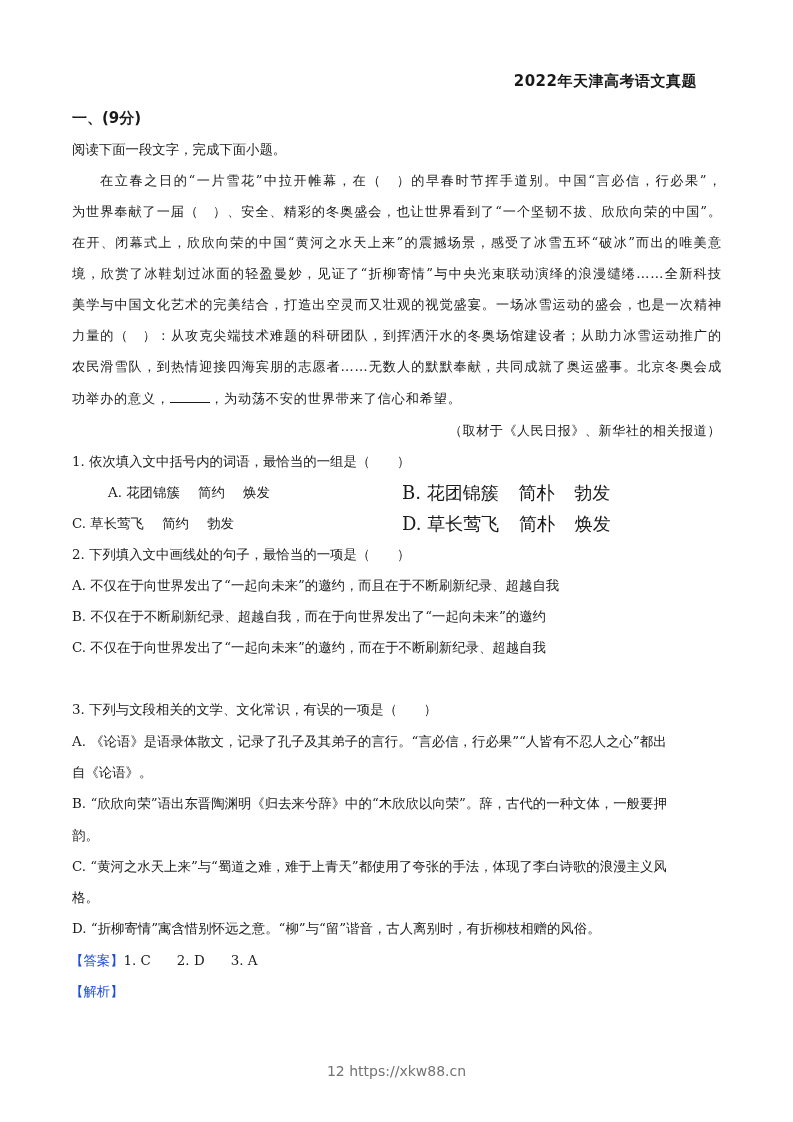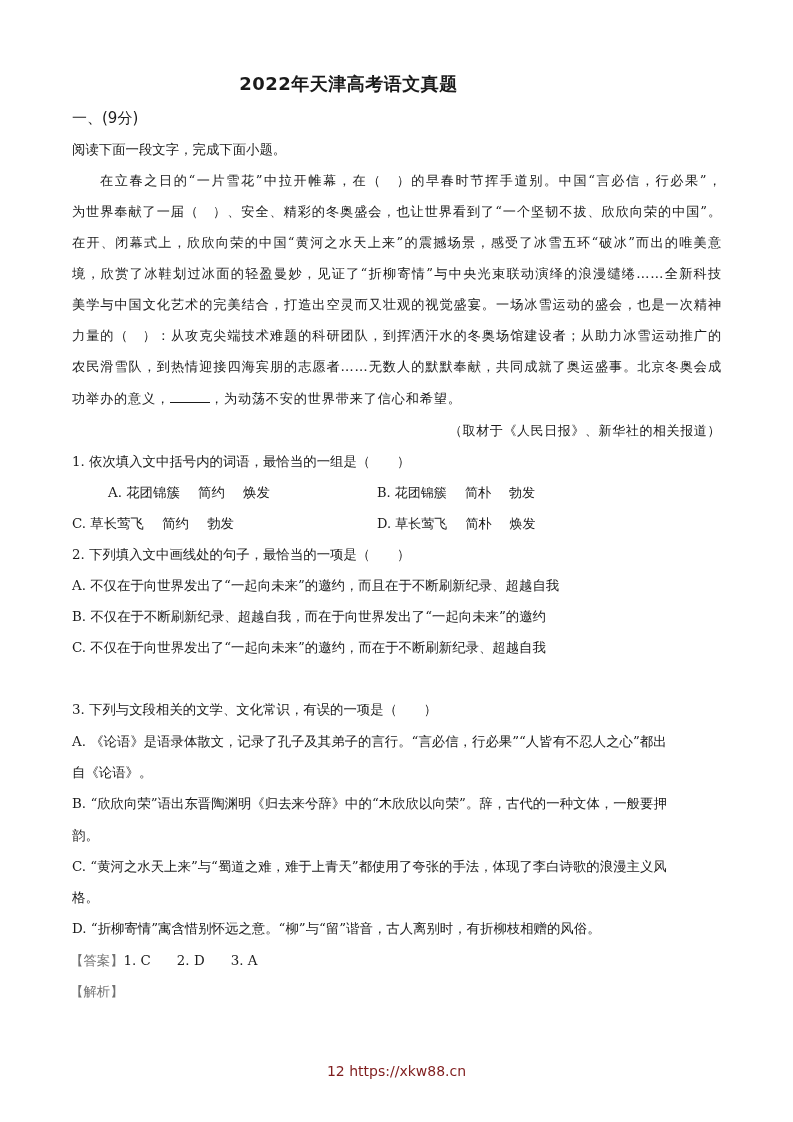--- a/index.html
+++ b/index.html
@@ -3,48 +3,48 @@
 <meta charset="utf-8">
 <style>
   html, body { margin: 0; padding: 0; background: #ffffff; }
   body {
     width: 793px; height: 1122px; position: relative; overflow: hidden;
     font-family: "DejaVu Serif", "Liberation Serif", serif;
     color: #1a1a1a;
   }
   .page { position: absolute; left: 0; top: 0; width: 793px; height: 1122px; }
   .title {
-    position: absolute; top: 72px; left: 0; width: 697px; text-align: center;
-    font-size: 18px; font-weight: bold; letter-spacing: 0.5px;
+    position: absolute; top: 72px; left: 0; width: 697px; text-align: right;
+    font-size: 15px; font-weight: bold; letter-spacing: 0.5px;
     font-family: "DejaVu Sans", "Liberation Sans", sans-serif;
   }
   .section-head {
-    position: absolute; left: 72px; top: 109px; font-size: 15px; font-weight: normal;
+    position: absolute; left: 72px; top: 109px; font-size: 15px; font-weight: bold;
     font-family: "DejaVu Sans", "Liberation Sans", sans-serif;
   }
   .line {
     position: absolute; left: 72px; font-size: 13.4px; white-space: nowrap;
     line-height: 20px;
   }
   .passage {
     position: absolute; left: 72px; width: 650px; font-size: 13.2px;
     letter-spacing: 0.8px;
   }
   .passage .pl { position: absolute; left: 0; white-space: nowrap; width: 650px; text-align: justify; text-align-last: justify; }
   .passage .pl.last { text-align-last: left; }
   .passage .pl.indent { padding-left: 28px; width: 622px; }
   .blank { display: inline-block; width: 40px; border-bottom: 1px solid #1a1a1a; height: 12px; vertical-align: baseline; }
   .source { position: absolute; right: 72px; top: 422px; font-size: 13px; letter-spacing: 0.6px; white-space: nowrap; }
-  .opt-col2 { position: absolute; left: 377px; font-size: 13px; white-space: nowrap; line-height: 20px; }
+  .opt-col2 { position: absolute; left: 402px; font-size: 18px; white-space: nowrap; line-height: 20px; }
   .sp { display: inline-block; width: 14px; }
   .sp2 { display: inline-block; width: 26px; }
-  .tag { color: #737373; }
+  .tag { color: #1d4ed8; }
   .footer {
     position: absolute; top: 1063px; left: 0; width: 793px; text-align: center;
-    font-size: 14px; color: #7f1d1d; font-family: "DejaVu Sans", "Liberation Sans", sans-serif;
+    font-size: 14px; color: #737373; font-family: "DejaVu Sans", "Liberation Sans", sans-serif;
   }
 </style>
 </head>
 <body>
 
 <div class="page">
 
   <div class="title">2022年天津高考语文真题</div>
 
   <div class="section-head">一、(9分)</div>

